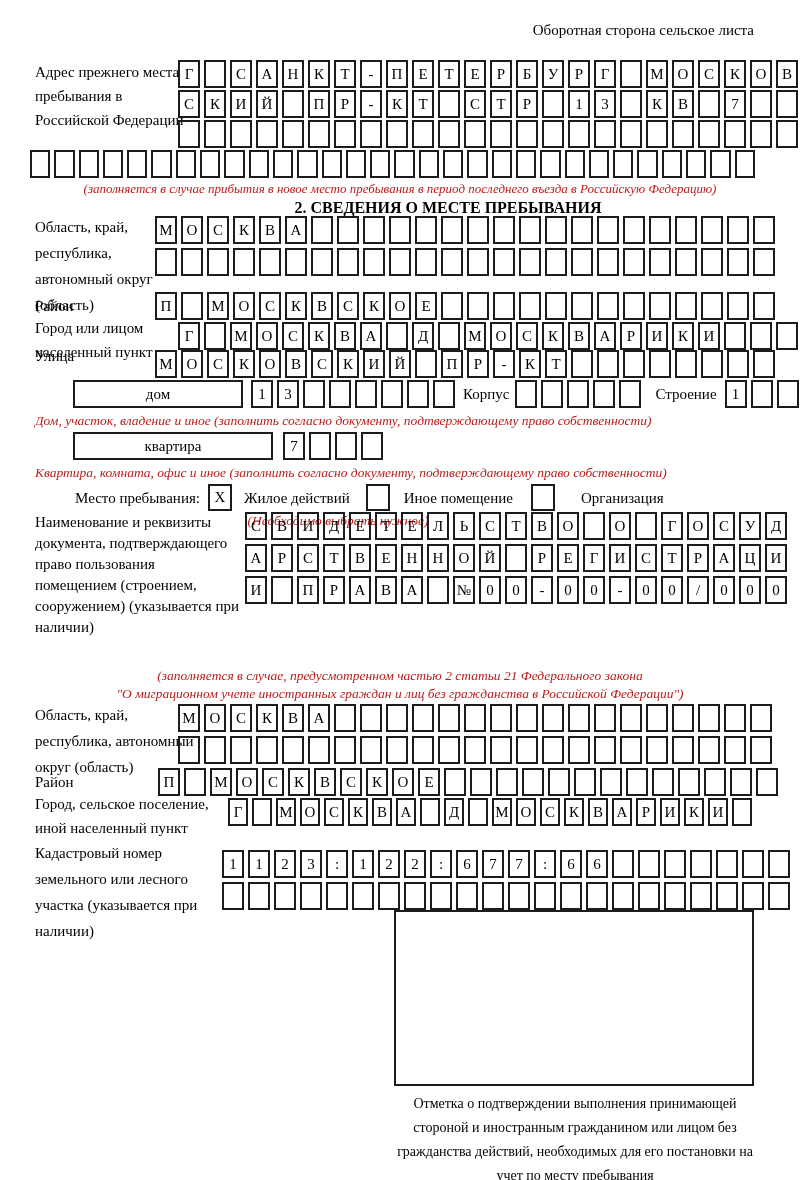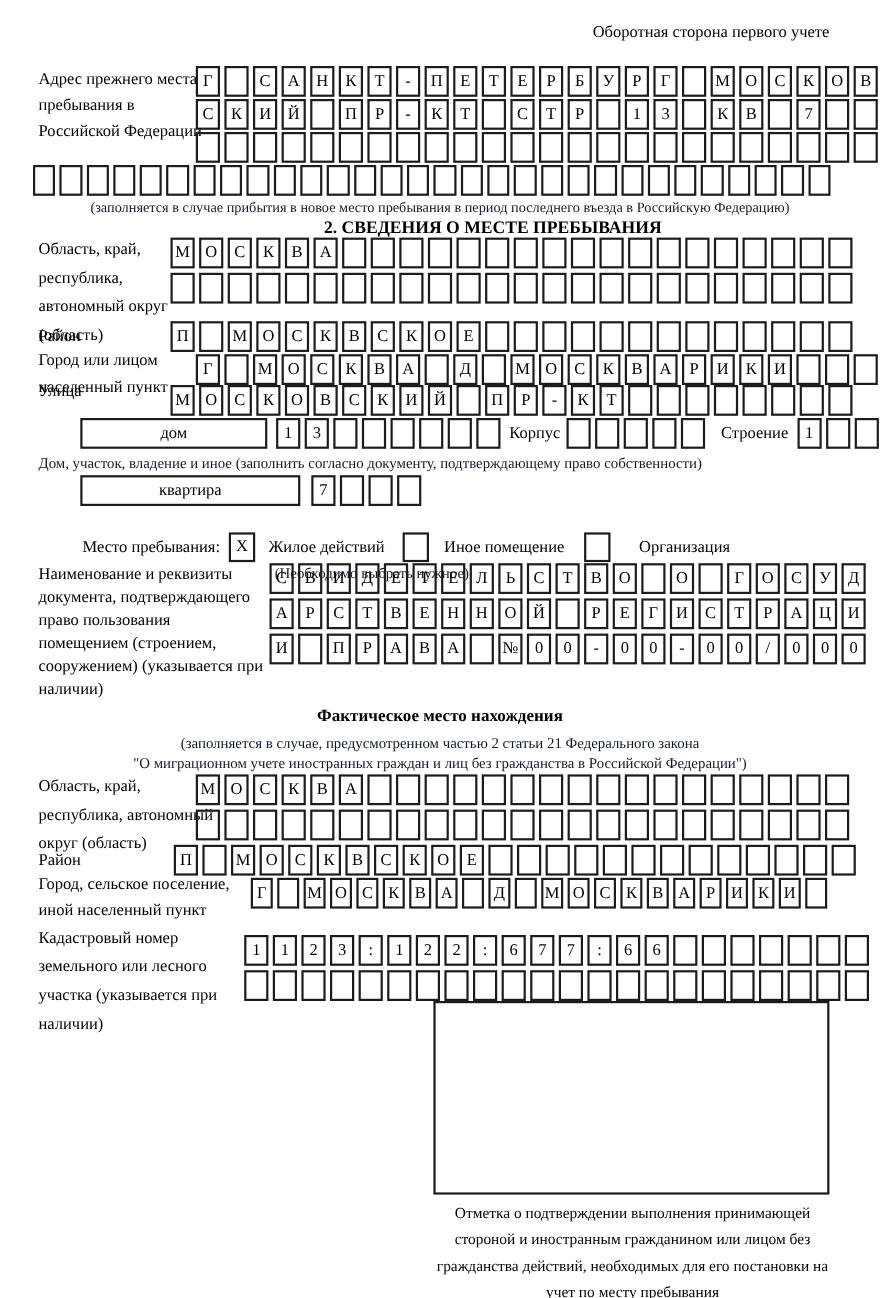--- a/index.html
+++ b/index.html
@@ -2,21 +2,21 @@
 <html><head>
 <meta charset="utf-8">
 <style>
   html,body{margin:0;padding:0;background:#fff;}
   #page{
     position:relative;width:800px;height:1180px;margin:0 auto;background:#fff;
     font-family:"Liberation Serif","DejaVu Serif",serif;color:#000;overflow:hidden;
   }
   .abs{position:absolute;}
   .lbl{font-size:15px;line-height:24px;}
-  .cap{font-size:13px;color:#0f172a;}
+  .cap{font-size:13px;color:#b91c1c;font-style:italic;}
   .center{left:0;width:800px;text-align:center;}
   .bold{font-weight:bold;}
   .cellrow{display:flex;}
   .cell{
     box-sizing:border-box;flex:0 0 auto;width:22px;height:28px;margin-right:4px;
     border:2px solid #1c1c1c;font-size:15px;line-height:24px;text-align:center;
     font-family:"Liberation Serif","DejaVu Serif",serif;overflow:hidden;
   }
   .cell.narrow{width:20px;}
   .cell.n30{width:20.3px;margin-right:4px;}
@@ -30,21 +30,21 @@
     display:inline-flex;align-items:center;justify-content:center;
     font-size:15px;flex:0 0 auto;
   }
   .bigbox{box-sizing:border-box;border:2px solid #1c1c1c;background:#fff;}
 </style>
 </head>
 <body>
 
 <div id="page">
 
-  <div class="abs lbl" style="top:18px;right:46px;">Оборотная сторона первого учете</div>
+  <div class="abs lbl" style="top:18px;right:46px;">Оборотная сторона сельское листа</div>
 
   <div class="abs lbl" style="left:35px;top:60px;width:150px;">Адрес прежнего места пребывания в Российской Федерации</div>
   <div class="abs cellrow" style="left:178px;top:60px;">
       <span class="cell">Г</span>
       <span class="cell">&nbsp;</span>
       <span class="cell">С</span>
       <span class="cell">А</span>
       <span class="cell">Н</span>
       <span class="cell">К</span>
       <span class="cell">Т</span>
@@ -324,20 +324,21 @@
 
   <div class="abs inlinerow" style="left:33px;top:432px;">
     <div class="boxfield" style="width:200px;">квартира</div>
     <div class="cellrow" style="margin-left:10px;">
         <span class="cell">7</span>
         <span class="cell">&nbsp;</span>
         <span class="cell">&nbsp;</span>
         <span class="cell">&nbsp;</span>
       </div>
   </div>
+  <div class="abs cap" style="left:35px;top:465px;font-size:13.5px;">Квартира, комната, офис и иное (заполнить согласно документу, подтверждающему право собственности)</div>
 
   <div class="abs inlinerow" style="left:35px;top:484px;">
     <span class="lbl">Место пребывания:</span>
     <span class="checkbox" style="margin-left:8px;">X</span>
     <span class="lbl" style="margin-left:12px;">Жилое действий</span>
     <span class="checkbox" style="margin-left:16px;"></span>
     <span class="lbl" style="margin-left:14px;">Иное помещение</span>
     <span class="checkbox" style="margin-left:18px;"></span>
     <span class="lbl" style="margin-left:26px;">Организация</span>
   </div>
@@ -407,21 +408,20 @@
       <span class="cell">0</span>
       <span class="cell">-</span>
       <span class="cell">0</span>
       <span class="cell">0</span>
       <span class="cell">/</span>
       <span class="cell">0</span>
       <span class="cell">0</span>
       <span class="cell">0</span>
     </div>
 
-  <div class="abs center bold" style="top:642px;font-size:15.5px;">Фактическое место нахождения</div>
   <div class="abs cap center" style="top:668px;font-size:13.5px;">(заполняется в случае, предусмотренном частью 2 статьи 21 Федерального закона</div>
   <div class="abs cap center" style="top:686px;font-size:13.5px;">"О миграционном учете иностранных граждан и лиц без гражданства в Российской Федерации")</div>
 
   <div class="abs lbl" style="left:35px;top:702px;width:160px;line-height:26px;">Область, край, республика, автономный округ (область)</div>
   <div class="abs cellrow" style="left:178px;top:704px;">
       <span class="cell">М</span>
       <span class="cell">О</span>
       <span class="cell">С</span>
       <span class="cell">К</span>
       <span class="cell">В</span>

